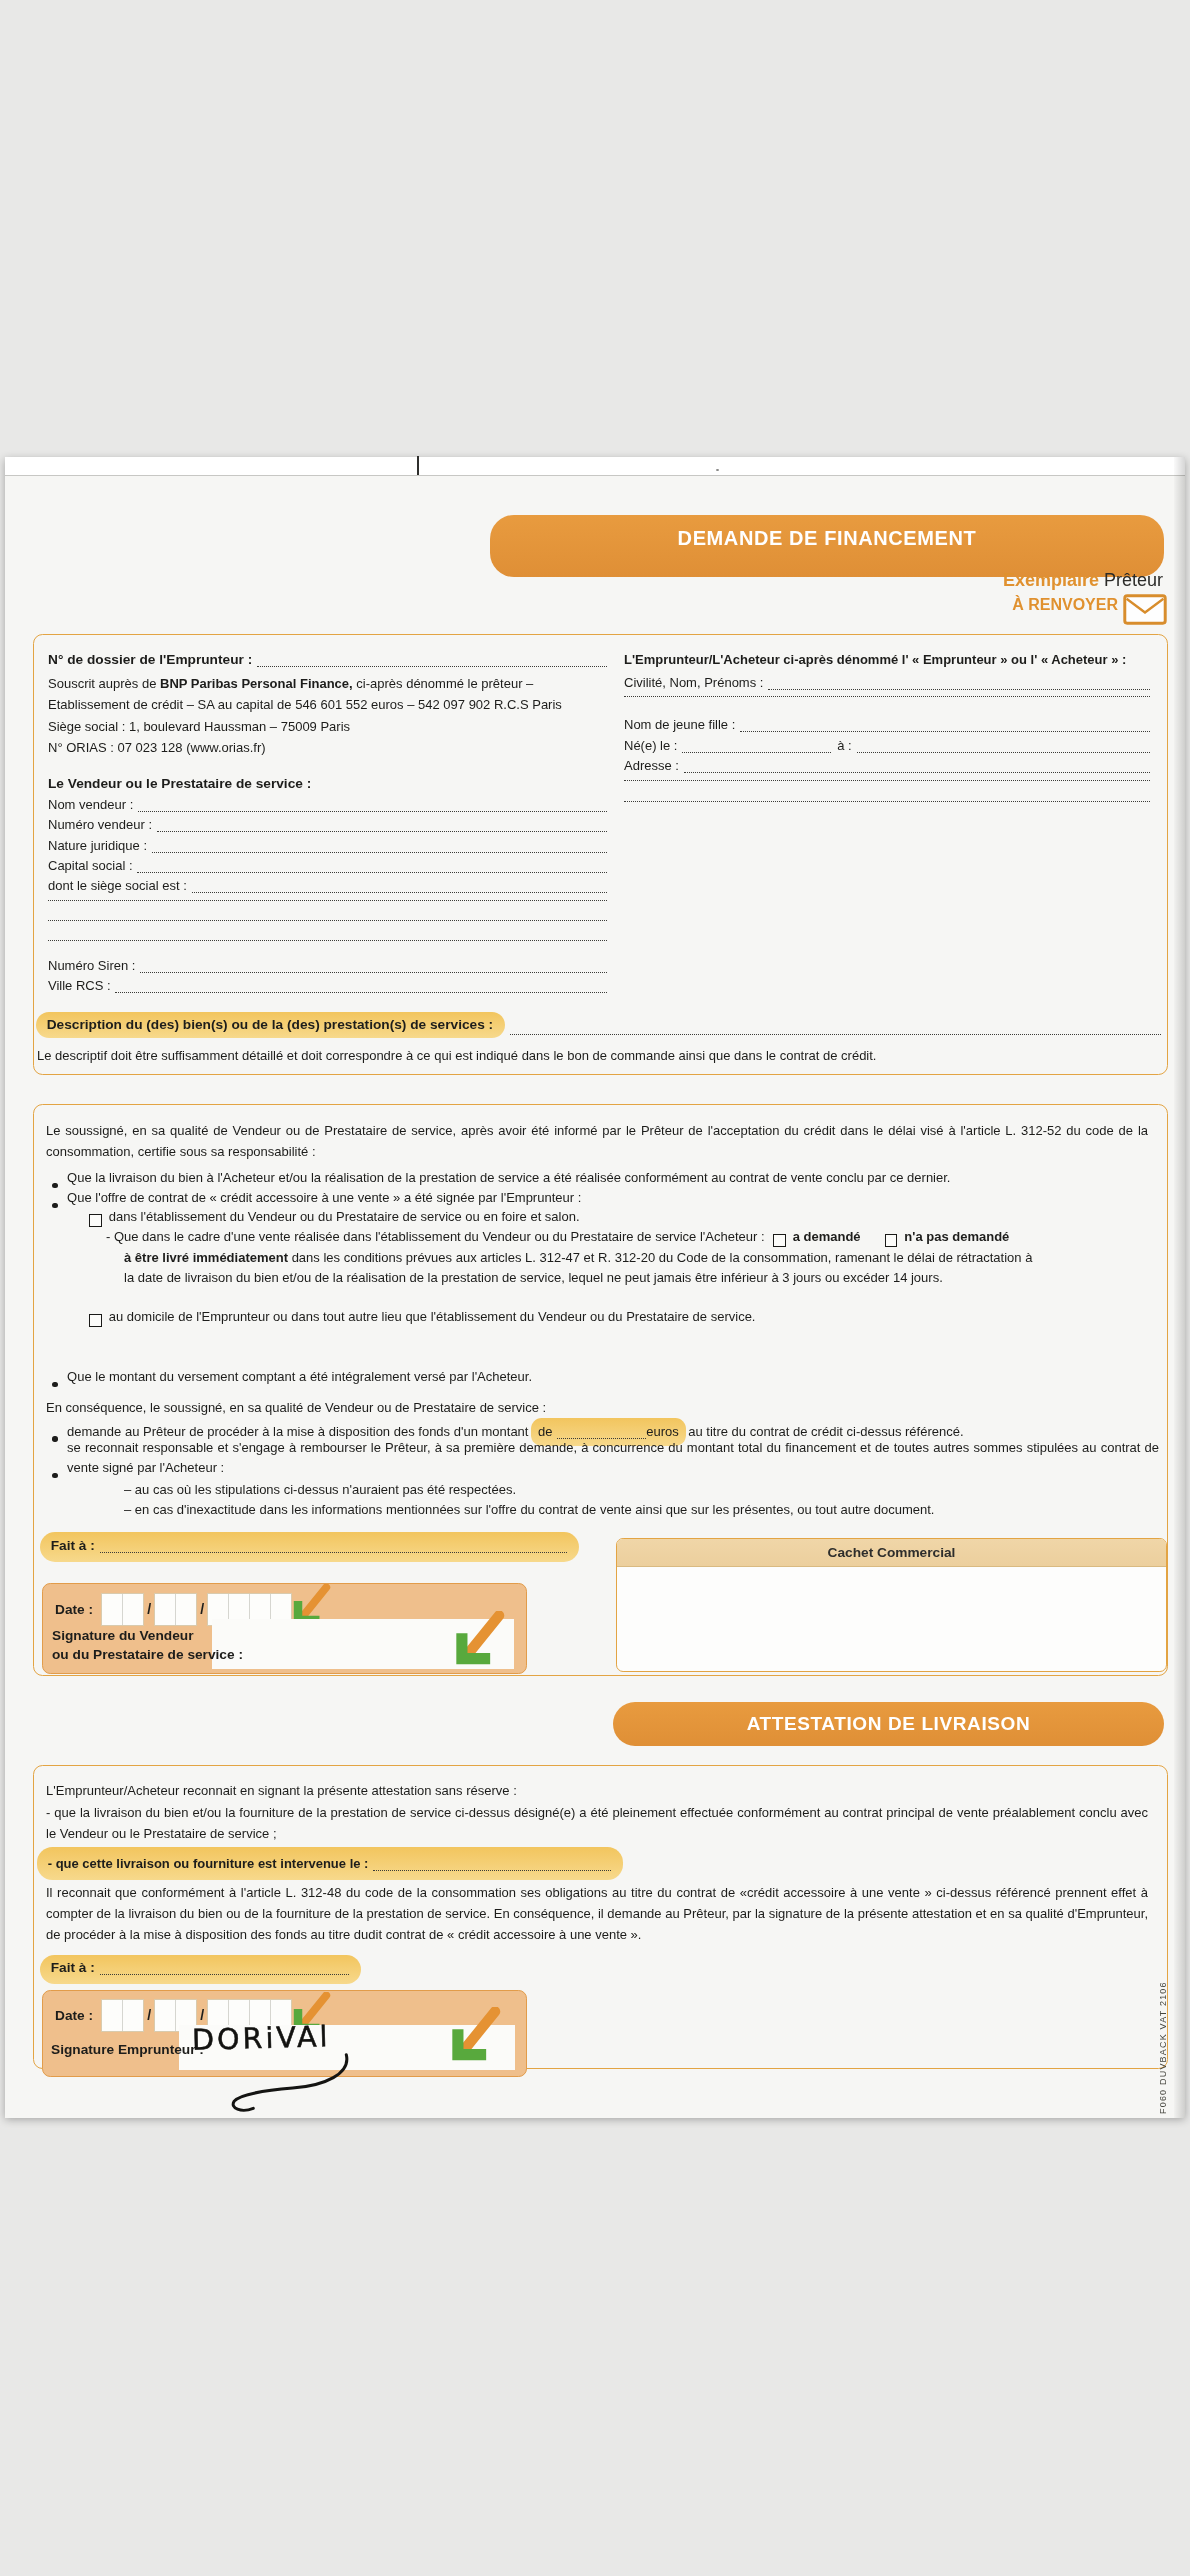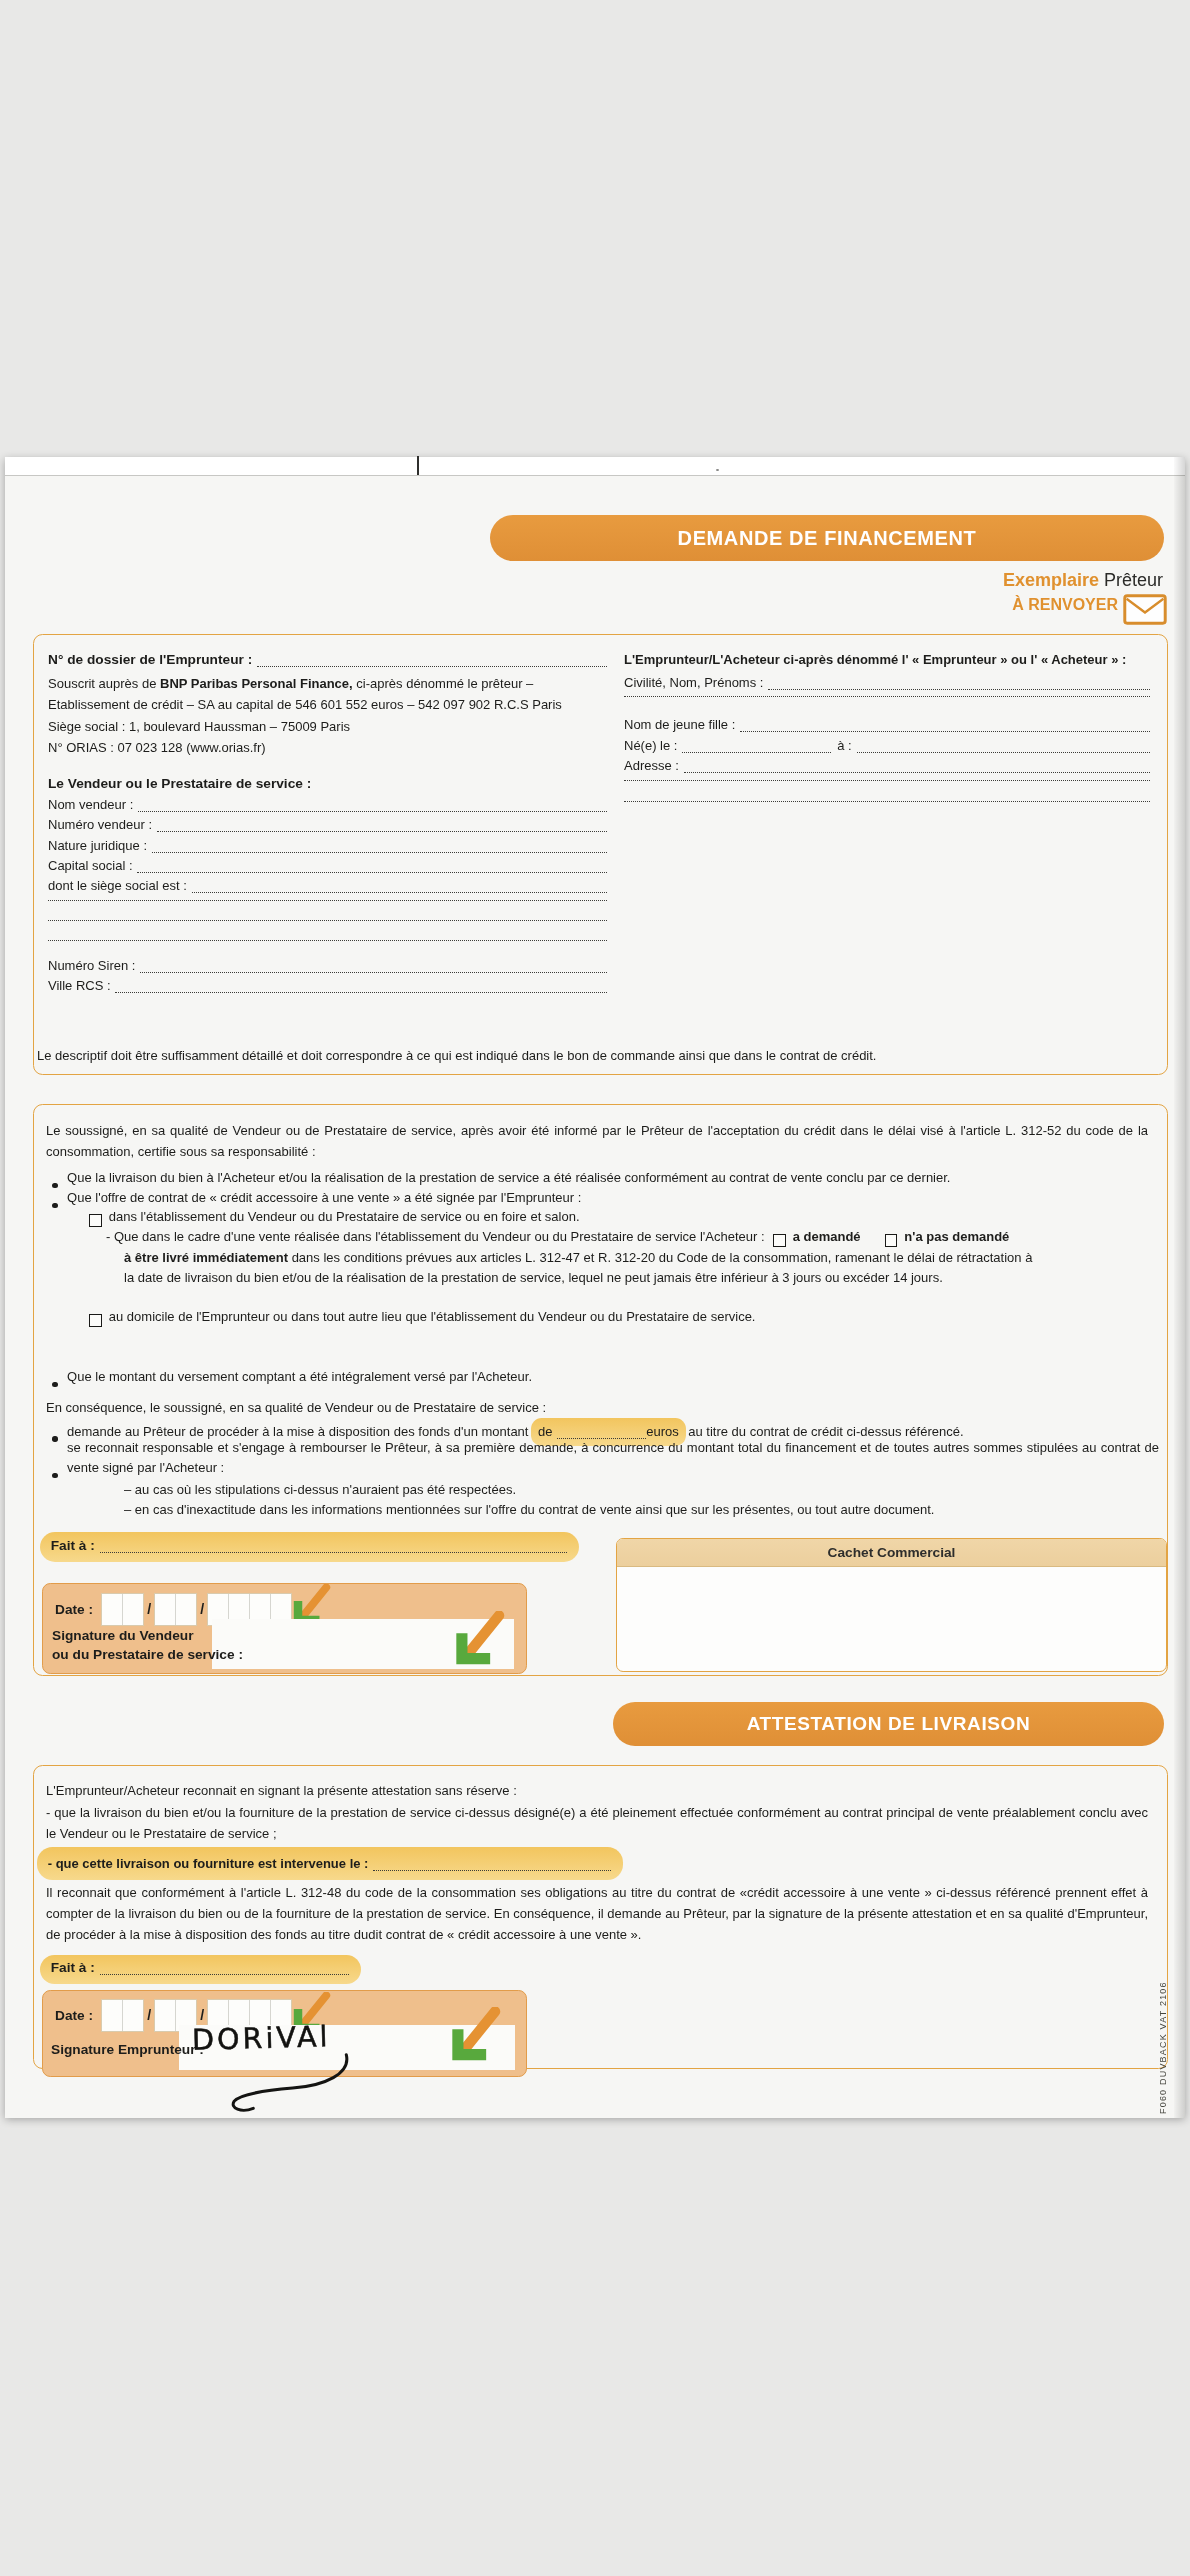--- a/index.html
+++ b/index.html
@@ -54,21 +54,21 @@
 <body>
 
 <div id="canvas">
 
   <div class="abs page"></div>
   <div class="abs topstrip"></div>
   <div class="abs edgeshadow"></div>
   <div class="abs" style="left:417px;top:456px;width:2.4px;height:19px;background:#2f2f2d;"></div>
   <div class="abs" style="left:716px;top:469px;width:3px;height:2.4px;background:#8a8a88;border-radius:50%;"></div>
 
-  <div class="abs banner" style="left:490px;top:515px;width:674px;height:46px;line-height:46px;font-size:20px;">
+  <div class="abs banner" style="left:490px;top:515px;width:674px;height:62px;line-height:46px;font-size:20px;">
     <span>DEMANDE DE FINANCEMENT</span>
   </div>
 
   <div class="abs nw" style="left:714px;top:570px;width:449px;text-align:right;font-size:18px;">
     <span class="b orange">Exemplaire</span>
     <span class="dark">Prêteur</span>
   </div>
   <div class="abs nw b orange" style="left:714px;top:596px;width:404px;text-align:right;font-size:16px;">À RENVOYER</div>
   <svg class="abs" style="left:1123px;top:594px;" width="44" height="31" viewBox="0 0 74 52">
     <rect x="3" y="3" width="68" height="46" rx="4" fill="#fefefe" stroke="#d88d2c" stroke-width="5"></rect>
@@ -149,20 +149,26 @@
     <span class="nw">Adresse :</span>
       <span class="dots"></span>
   </div>
   <div class="abs row t22" style="left:624px;top:779px;width:526px;">
       <span class="dots" style="margin-left:0;"></span>
     </div>
   <div class="abs row t22" style="left:624px;top:800px;width:526px;">
       <span class="dots" style="margin-left:0;"></span>
     </div>
 
+  <div class="abs row" style="left:36px;top:1012px;width:1125px;">
+    <span class="pill nw b" style="font-size:13.7px;">
+      <span>Description du (des) bien(s) ou de la (des) prestation(s) de services :</span>
+    </span>
+    <span class="dots"></span>
+  </div>
   <div class="abs t22 nw" style="left:37px;top:1046px;">Le descriptif doit être suffisamment détaillé et doit correspondre à ce qui est indiqué dans le bon de commande ainsi que dans le contrat de crédit.</div>
 
   <div class="abs obox" style="left:33px;top:1104px;width:1133px;height:570px;"></div>
 
   <div class="abs t22 just" style="left:46px;top:1120px;width:1102px;line-height:21px;">Le soussigné, en sa qualité de Vendeur ou de Prestataire de service, après avoir été informé par le Prêteur de l'acceptation du crédit dans le délai visé à l'article L. 312-52 du code de la consommation, certifie sous sa responsabilité :</div>
 
   <div class="abs row t22" style="left:51px;top:1168px;width:1107px;">
     <span class="blt"></span>
     <span>Que la livraison du bien à l'Acheteur et/ou la réalisation de la prestation de service a été réalisée conformément au contrat de vente conclu par ce dernier.</span>
   </div>

